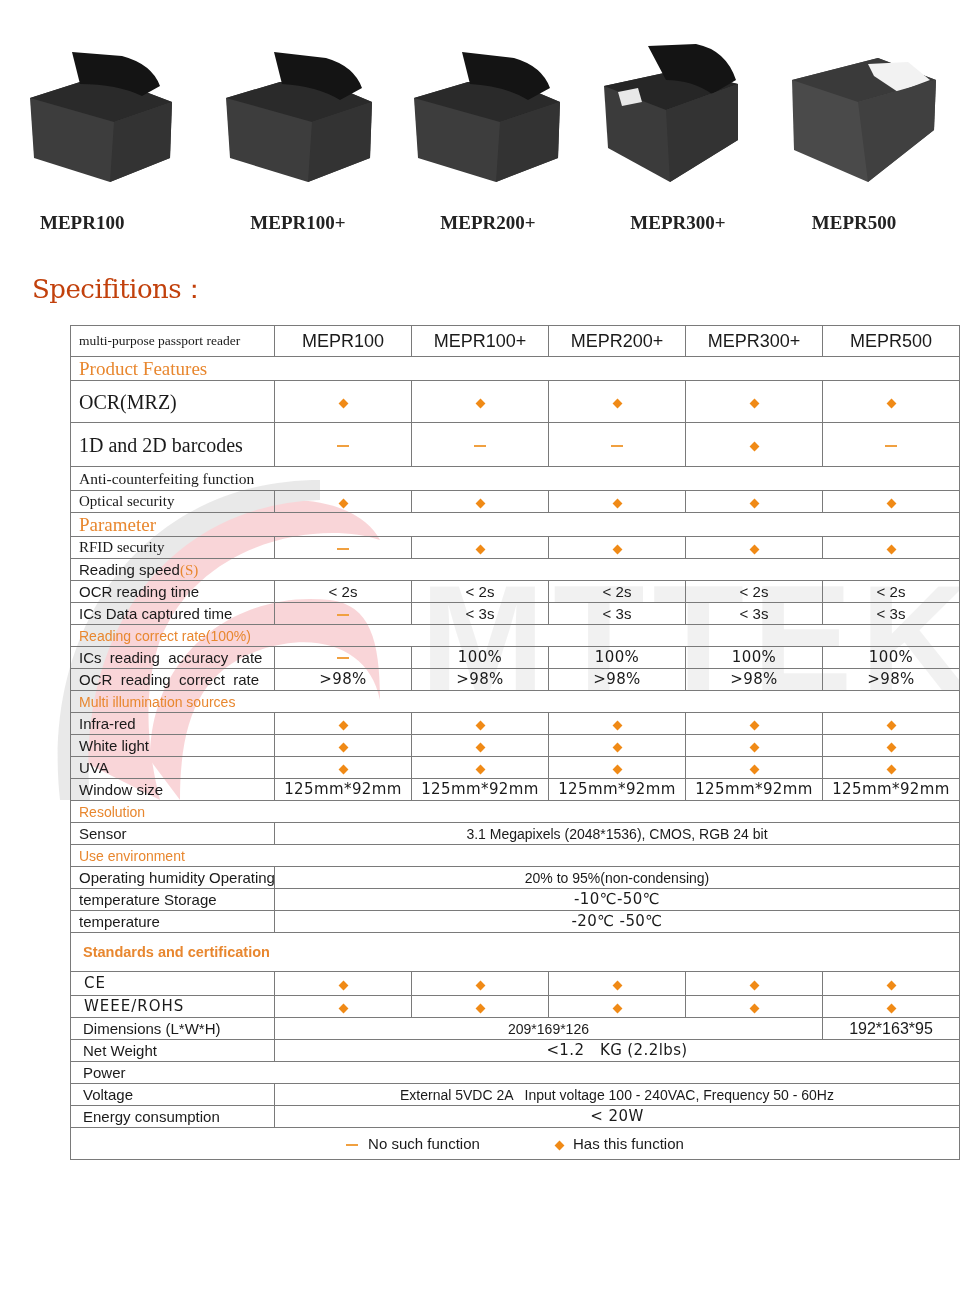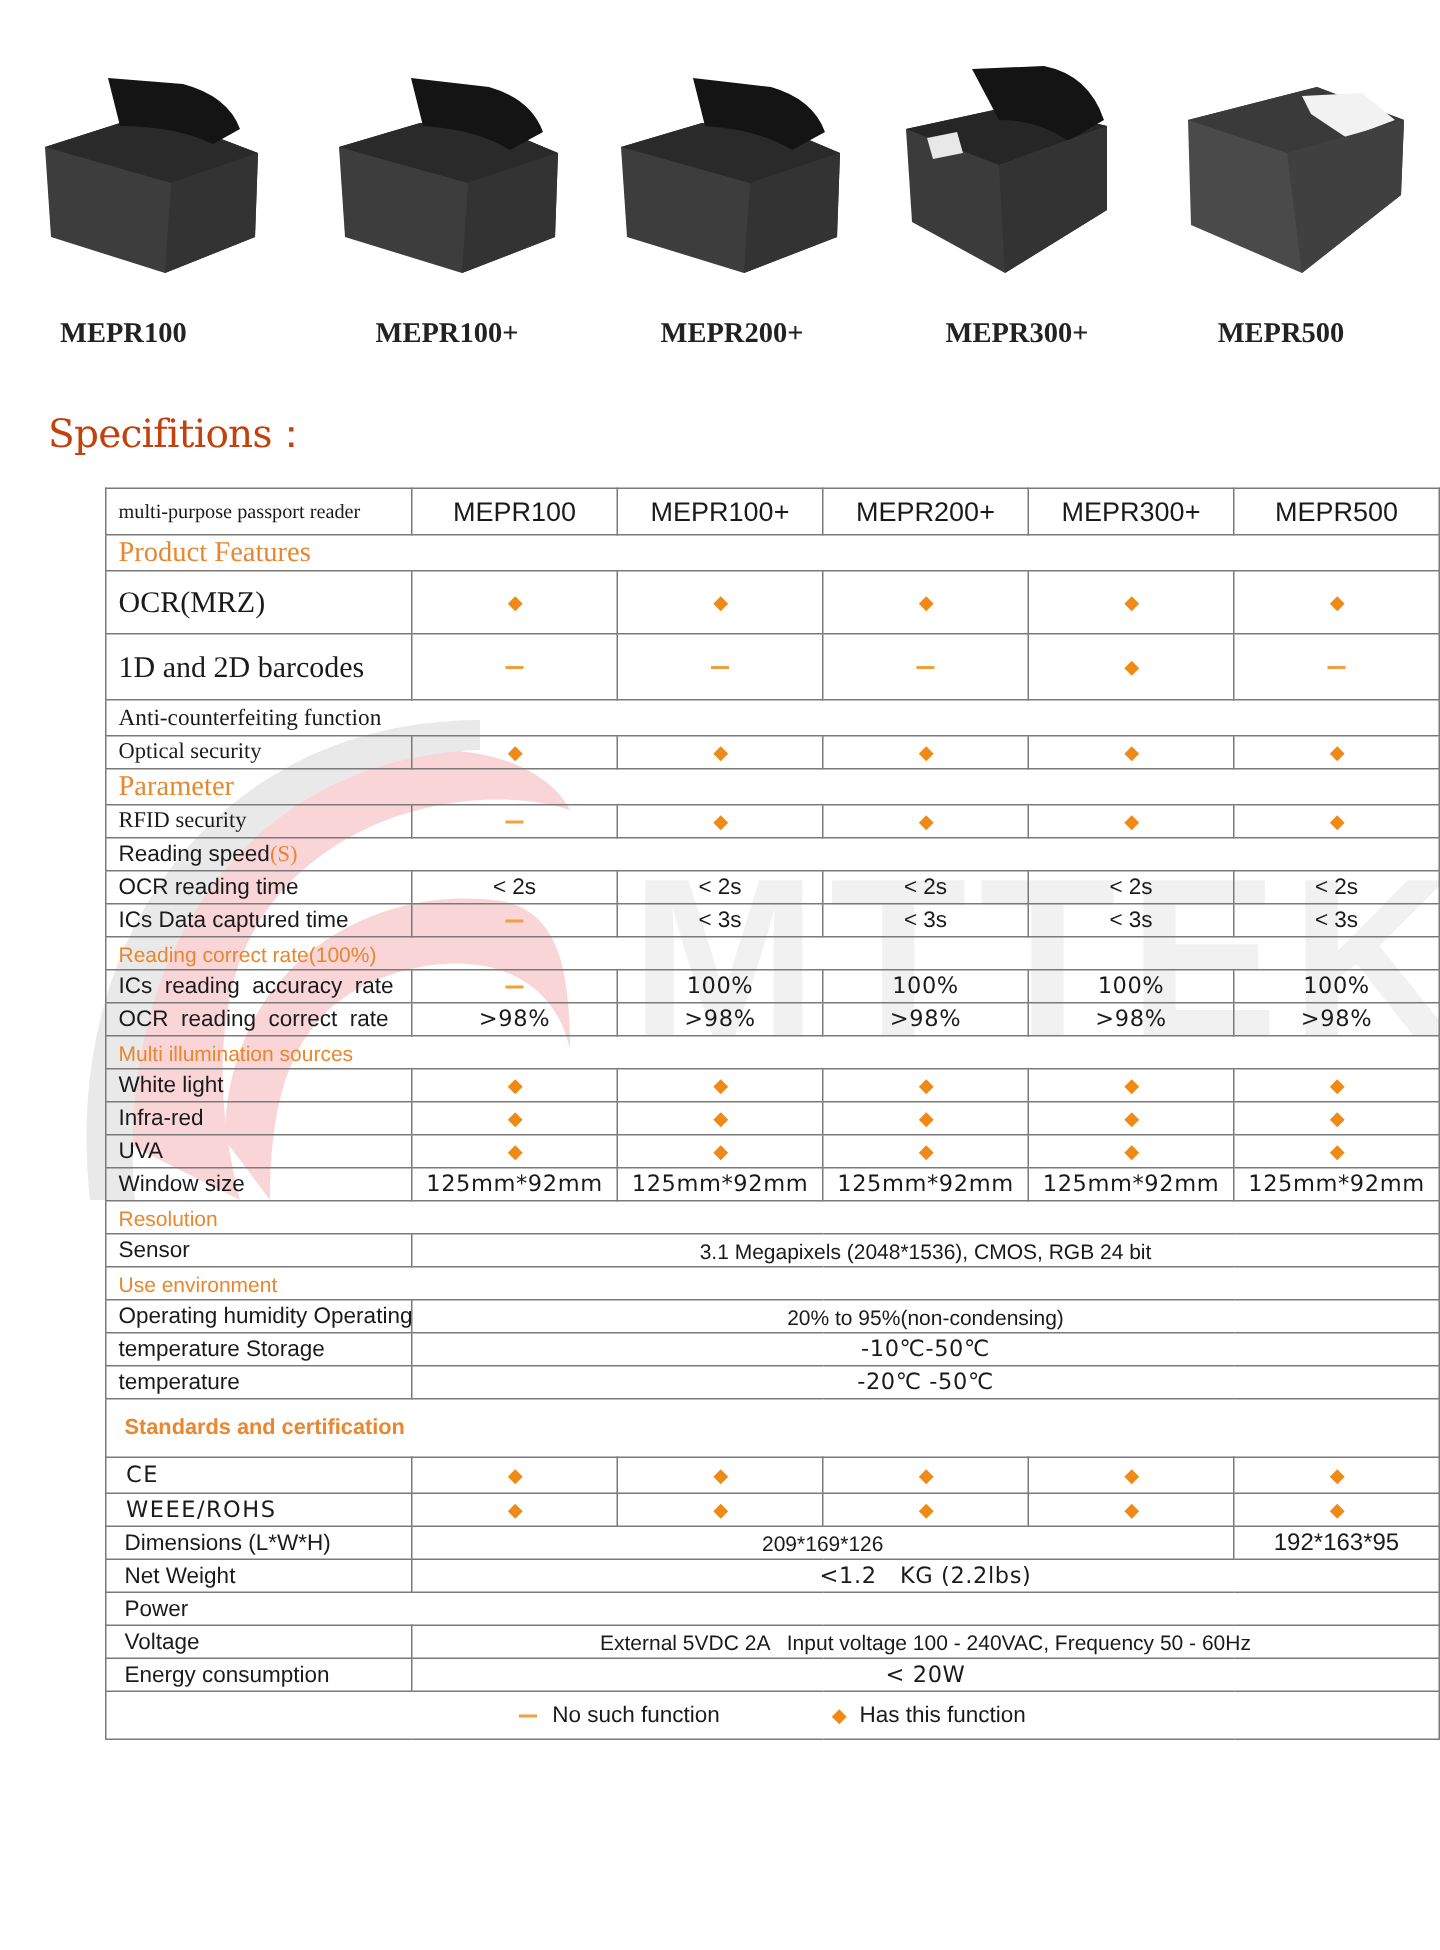--- a/index.html
+++ b/index.html
@@ -246,30 +246,30 @@
     <td class="val mono-ish">&gt;98%</td>
     <td class="val mono-ish">&gt;98%</td>
     <td class="val mono-ish">&gt;98%</td>
   </tr>
 
   <tr class="sm">
     <td colspan="6" class="sec" style="font-size:14px">Multi illumination sources</td>
   </tr>
 
   <tr class="sm">
+    <td class="lbl">Infra-red</td>
+    <td class="val"><span class="diamond"></span></td>
+    <td class="val"><span class="diamond"></span></td>
+    <td class="val"><span class="diamond"></span></td>
+    <td class="val"><span class="diamond"></span></td>
+    <td class="val"><span class="diamond"></span></td>
+  </tr>
+
+  <tr class="sm">
     <td class="lbl">White light</td>
-    <td class="val"><span class="diamond"></span></td>
-    <td class="val"><span class="diamond"></span></td>
-    <td class="val"><span class="diamond"></span></td>
-    <td class="val"><span class="diamond"></span></td>
-    <td class="val"><span class="diamond"></span></td>
-  </tr>
-
-  <tr class="sm">
-    <td class="lbl">Infra-red</td>
     <td class="val"><span class="diamond"></span></td>
     <td class="val"><span class="diamond"></span></td>
     <td class="val"><span class="diamond"></span></td>
     <td class="val"><span class="diamond"></span></td>
     <td class="val"><span class="diamond"></span></td>
   </tr>
 
   <tr class="sm">
     <td class="lbl">UVA</td>
     <td class="val"><span class="diamond"></span></td>

